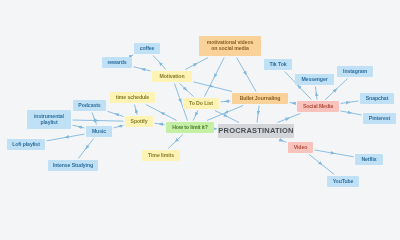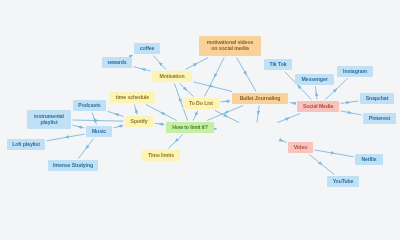--- a/index.html
+++ b/index.html
@@ -105,20 +105,21 @@
       <line x1="347.12176298836766" y1="102.55128637445863" x2="349.8963728352721" y2="102.1750680901326" stroke="#7fb8de" stroke-width="0.9" marker-end="url(#ah)"></line>
       <line x1="340.5" y1="110.89024390243902" x2="361.5" y2="114.98780487804878" stroke="#7fb8de" stroke-width="0.9"></line>
       <line x1="348.64442257913834" y1="112.47939952763674" x2="351.3925962368103" y2="113.01562853401175" stroke="#7fb8de" stroke-width="0.9" marker-end="url(#ah)"></line>
       <line x1="295.5" y1="103.39655172413794" x2="289.5" y2="102.56896551724138" stroke="#7fb8de" stroke-width="0.9"></line>
       <line x1="294.87749071018436" y1="103.31068837381852" x2="292.1037515483026" y2="102.92810366183484" stroke="#7fb8de" stroke-width="0.9" marker-end="url(#ah)"></line>
       <line x1="314.5" y1="149.95255474452554" x2="353.5" y2="156.78467153284672" stroke="#7fb8de" stroke-width="0.9"></line>
       <line x1="331.63600016531245" y1="152.95448178078468" x2="334.39399997244794" y2="153.4376350316697" stroke="#7fb8de" stroke-width="0.9" marker-end="url(#ah)"></line>
       <line x1="309.25" y1="154.5" x2="334.25" y2="174.5" stroke="#7fb8de" stroke-width="0.9"></line>
       <line x1="319.87591485733674" y1="163.00073188586938" x2="322.0623475237772" y2="164.74987801902176" stroke="#7fb8de" stroke-width="0.9" marker-end="url(#ah)"></line>
     </svg>
+<div class="node n-gray" style="left: 218px; top: 124px; width: 76px; height: 14px; font-size: 7.5px;"><span>PROCRASTINATION</span></div>
     <div class="node n-yellow" style="left: 152px; top: 71px; width: 40px; height: 11px; font-size: 5.2px;"><span>Motivation</span></div>
     <div class="node n-blue" style="left: 134px; top: 43px; width: 26px; height: 11px; font-size: 5.2px;"><span>coffee</span></div>
     <div class="node n-blue" style="left: 102px; top: 57px; width: 30px; height: 11px; font-size: 5.2px;"><span>rewards</span></div>
     <div class="node n-orange" style="left: 199px; top: 36px; width: 62px; height: 20px; font-size: 5.2px;"><span>motivational videos
 on social media</span></div>
     <div class="node n-orange" style="left: 232px; top: 93px; width: 56px; height: 11px; font-size: 5.2px;"><span>Bullet Journaling</span></div>
     <div class="node n-yellow" style="left: 183px; top: 98px; width: 36px; height: 11px; font-size: 5.2px;"><span>To Do List</span></div>
     <div class="node n-green" style="left: 166px; top: 122px; width: 48px; height: 11px; font-size: 5.2px;"><span>How to limit it?</span></div>
     <div class="node n-yellow" style="left: 110px; top: 92px; width: 45px; height: 11px; font-size: 5.2px;"><span>time schedule</span></div>
     <div class="node n-yellow" style="left: 125px; top: 116px; width: 28px; height: 11px; font-size: 5.2px;"><span>Spotify</span></div>

